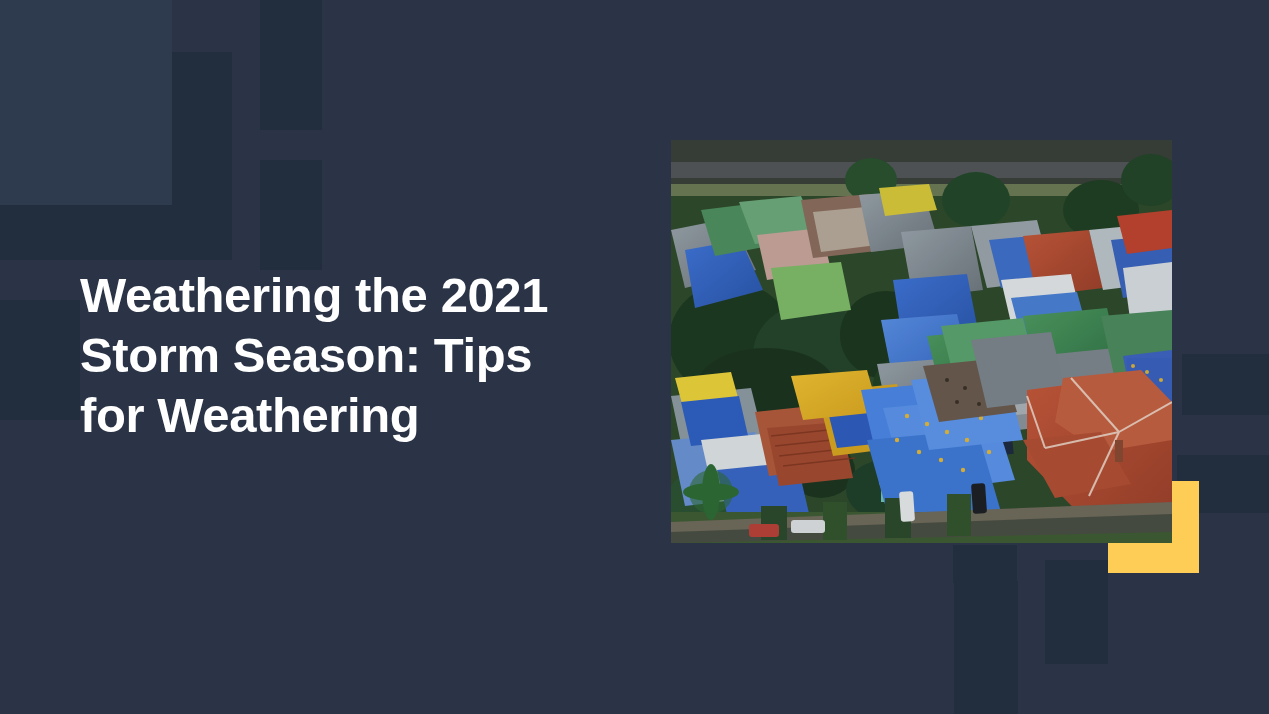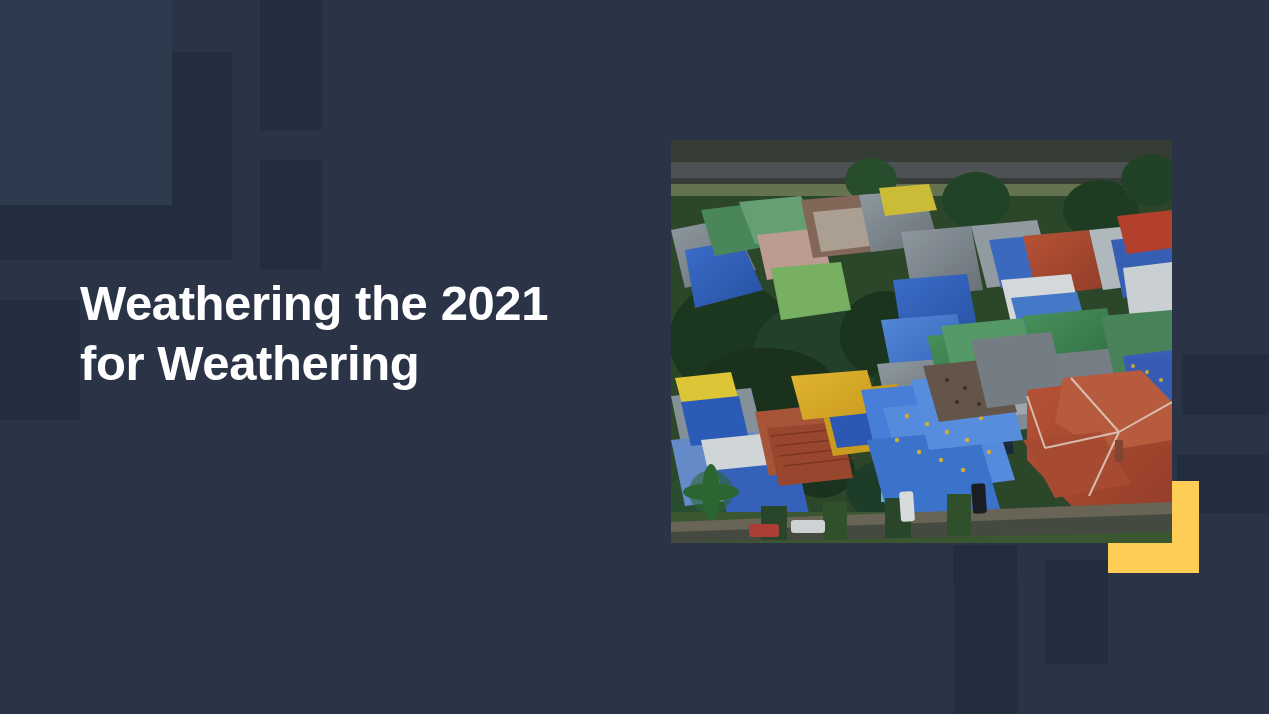--- a/index.html
+++ b/index.html
@@ -64,22 +64,23 @@
       <div class="deco deco-dark" style="left: 260px; top: 160px; width: 62px; height: 110px;"></div>
       <div class="deco deco-dark" style="left: 0px; top: 205px; width: 232px; height: 55px;"></div>
       <div class="deco deco-dark" style="left: 0px; top: 300px; width: 80px; height: 120px;"></div>
       <div class="deco deco-dark" style="left: 1182px; top: 354px; width: 87px; height: 61px;"></div>
       <div class="deco deco-dark" style="left: 1177px; top: 455px; width: 92px; height: 58px;"></div>
       <div class="deco deco-dark" style="left: 1045px; top: 560px; width: 63px; height: 104px;"></div>
       <div class="deco deco-dark" style="left: 954px; top: 581px; width: 64px; height: 133px;"></div>
       <div class="deco deco-dark" style="left: 953px; top: 545px; width: 64px; height: 38px;"></div>
     </div>
 
-  <h1 id="headline" style="color: rgb(255, 255, 255); margin-top: 8px;">
+  <h1 id="headline" style="color: rgb(255, 255, 255);">
     <span class="ln">Weathering the 2021</span>
+    <span class="ln">Storm Season: Tips</span>
     <span class="ln">for Weathering</span>
   </h1>
 
   <div id="accent" style="background: rgb(254, 205, 85); left: 1108px; top: 481px; width: 91px; height: 92px;"></div>
 
   <div id="photo" style="left: 671px; top: 140px; width: 501px; height: 403px;">
     <svg viewBox="0 0 501 403" preserveAspectRatio="none" aria-hidden="true">
       <defs>
         <linearGradient id="tarpBlue" x1="0" y1="0" x2="1" y2="1">
           <stop offset="0%" stop-color="#3f73d8"></stop>

